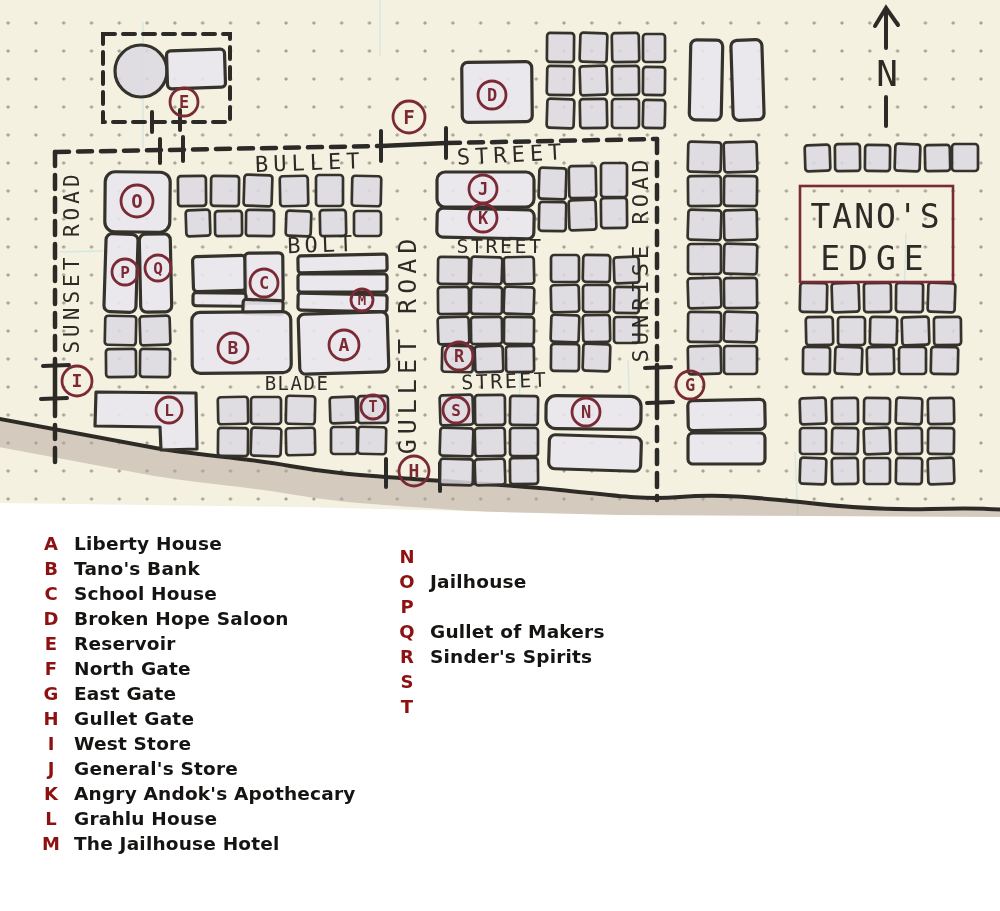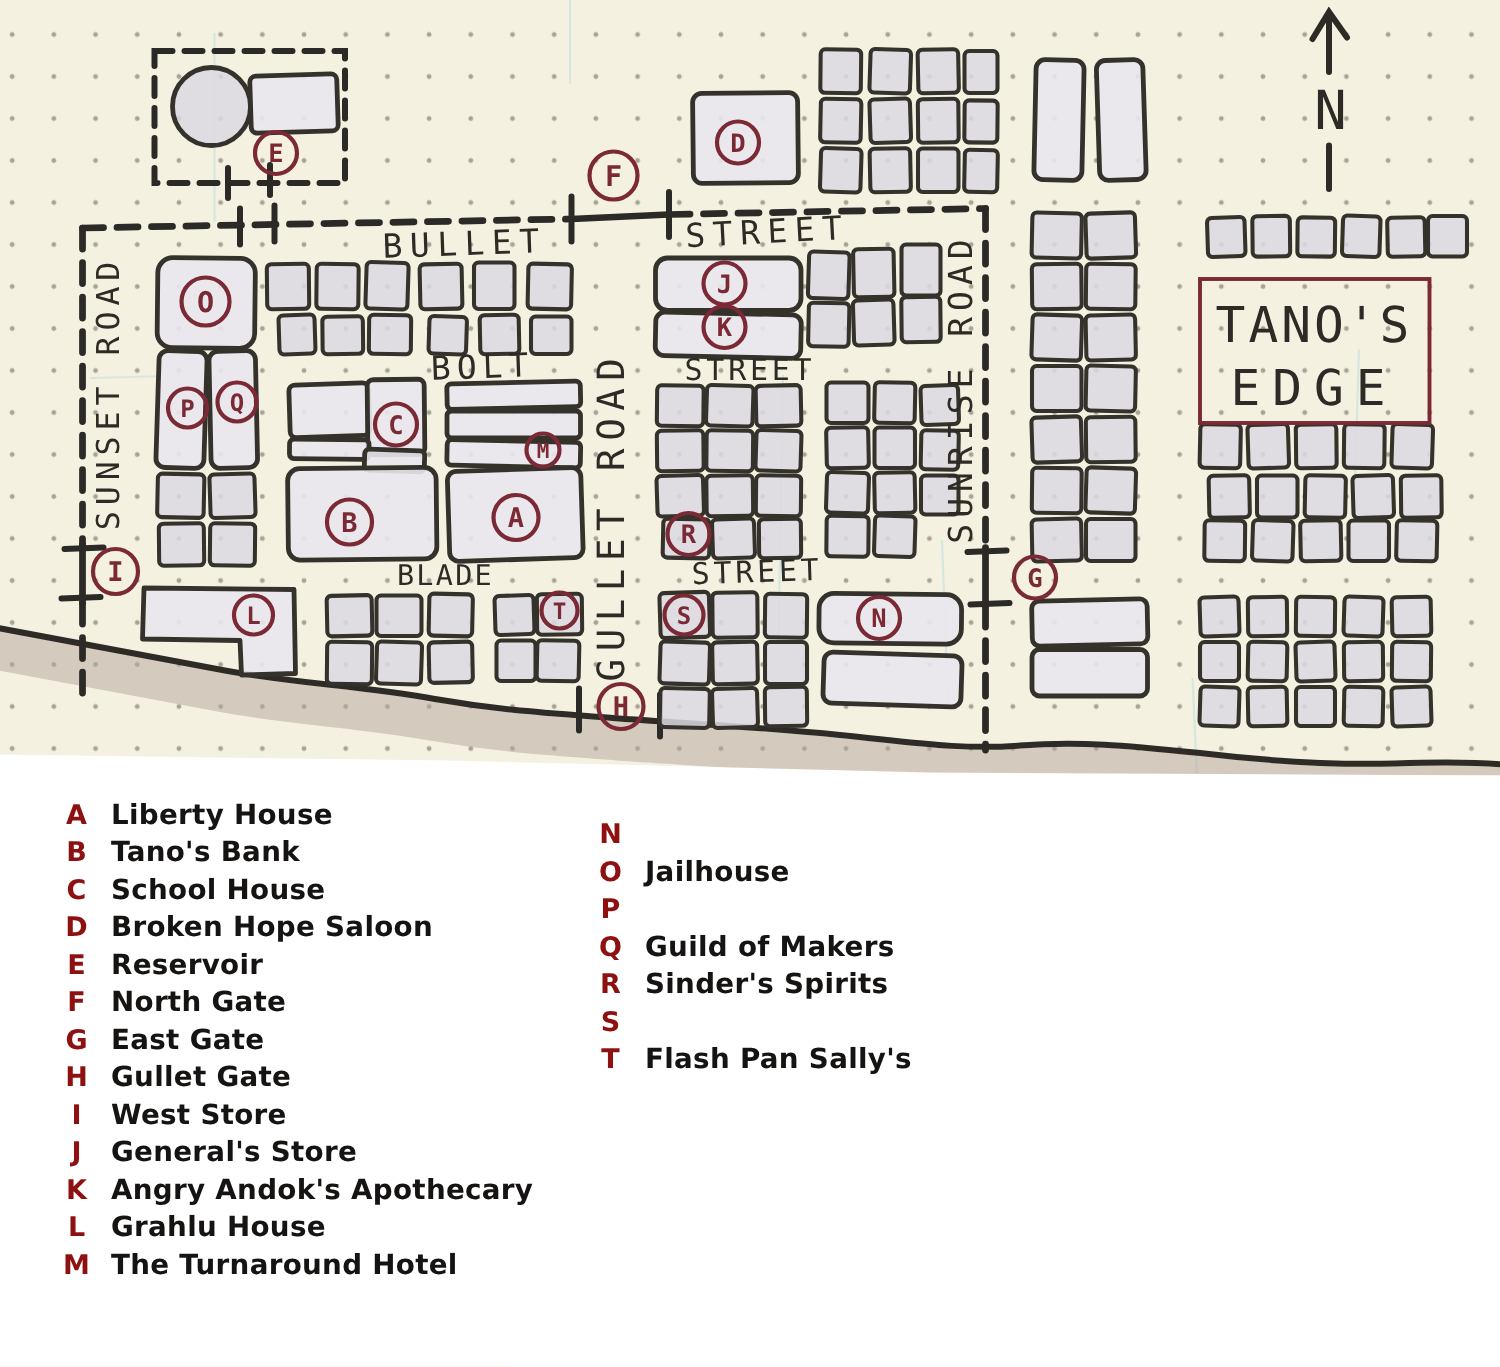--- a/index.html
+++ b/index.html
@@ -393,43 +393,42 @@
       <div class="legend-row">
         <span class="legend-key">K</span>
         <span class="legend-name">Angry Andok's Apothecary</span>
       </div>
       <div class="legend-row">
         <span class="legend-key">L</span>
         <span class="legend-name">Grahlu House</span>
       </div>
       <div class="legend-row">
         <span class="legend-key">M</span>
-        <span class="legend-name">The Turnaround Hotel</span>
+        <span class="legend-name">The Jailhouse Hotel</span>
       </div>
     </div>
   <div class="legend-col c1">
       <div class="legend-row">
         <span class="legend-key">N</span>
       </div>
       <div class="legend-row">
         <span class="legend-key">O</span>
         <span class="legend-name">Jailhouse</span>
       </div>
       <div class="legend-row">
         <span class="legend-key">P</span>
       </div>
       <div class="legend-row">
         <span class="legend-key">Q</span>
-        <span class="legend-name">Guild of Makers</span>
+        <span class="legend-name">Gullet of Makers</span>
       </div>
       <div class="legend-row">
         <span class="legend-key">R</span>
         <span class="legend-name">Sinder's Spirits</span>
       </div>
       <div class="legend-row">
         <span class="legend-key">S</span>
       </div>
       <div class="legend-row">
         <span class="legend-key">T</span>
-        <span class="legend-name">Flash Pan Sally's</span>
       </div>
     </div>
 </div>
 
 </body></html>

